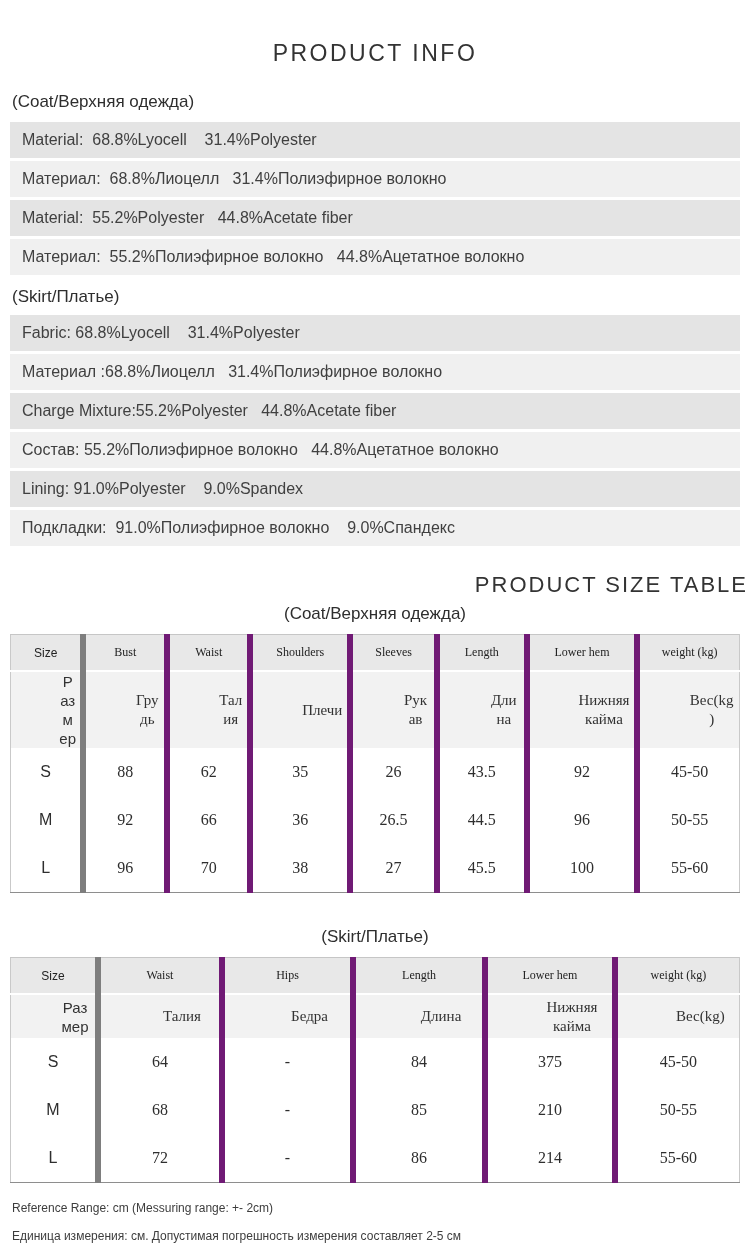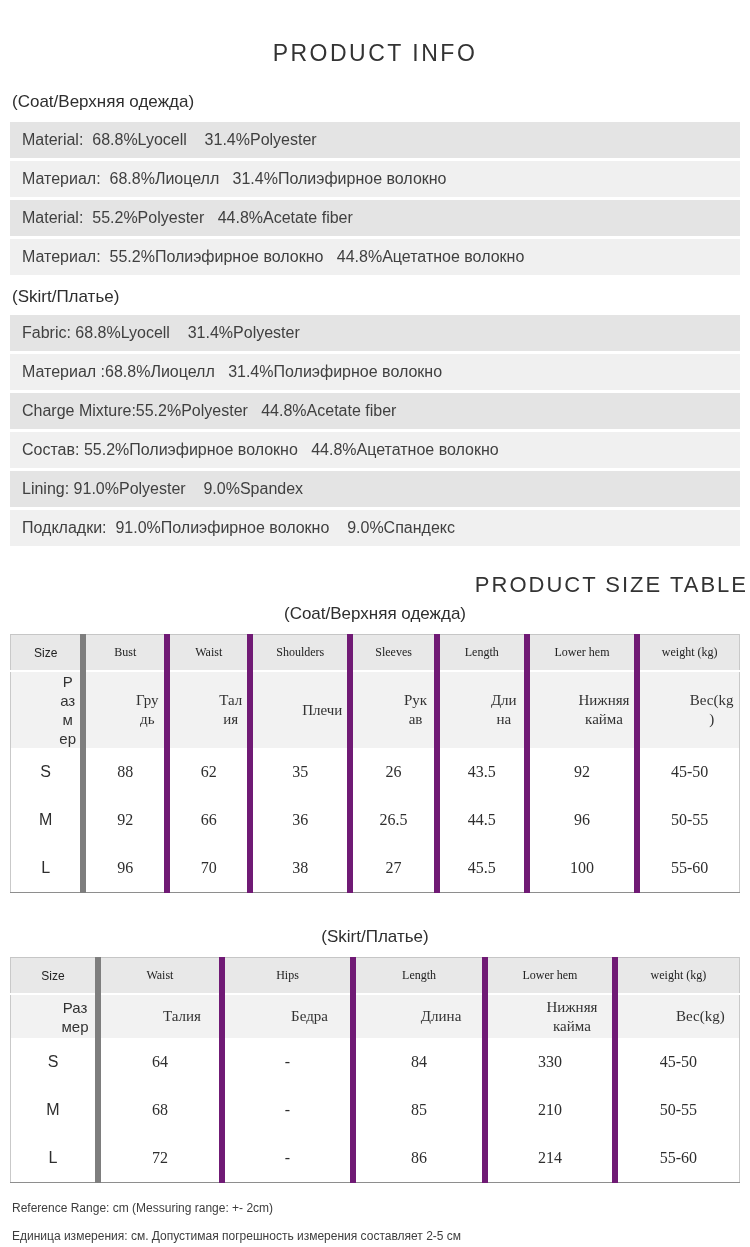--- a/index.html
+++ b/index.html
@@ -174,21 +174,21 @@
       <th>Бедра</th>
       <th>Длина</th>
       <th>Нижняя кайма</th>
       <th>Вес(kg)</th>
     </tr>
     <tr class="data">
       <td>S</td>
       <td>64</td>
       <td>-</td>
       <td>84</td>
-      <td>330</td>
+      <td>375</td>
       <td>45-50</td>
     </tr>
     <tr class="data">
       <td>M</td>
       <td>68</td>
       <td>-</td>
       <td>85</td>
       <td>210</td>
       <td>50-55</td>
     </tr>

